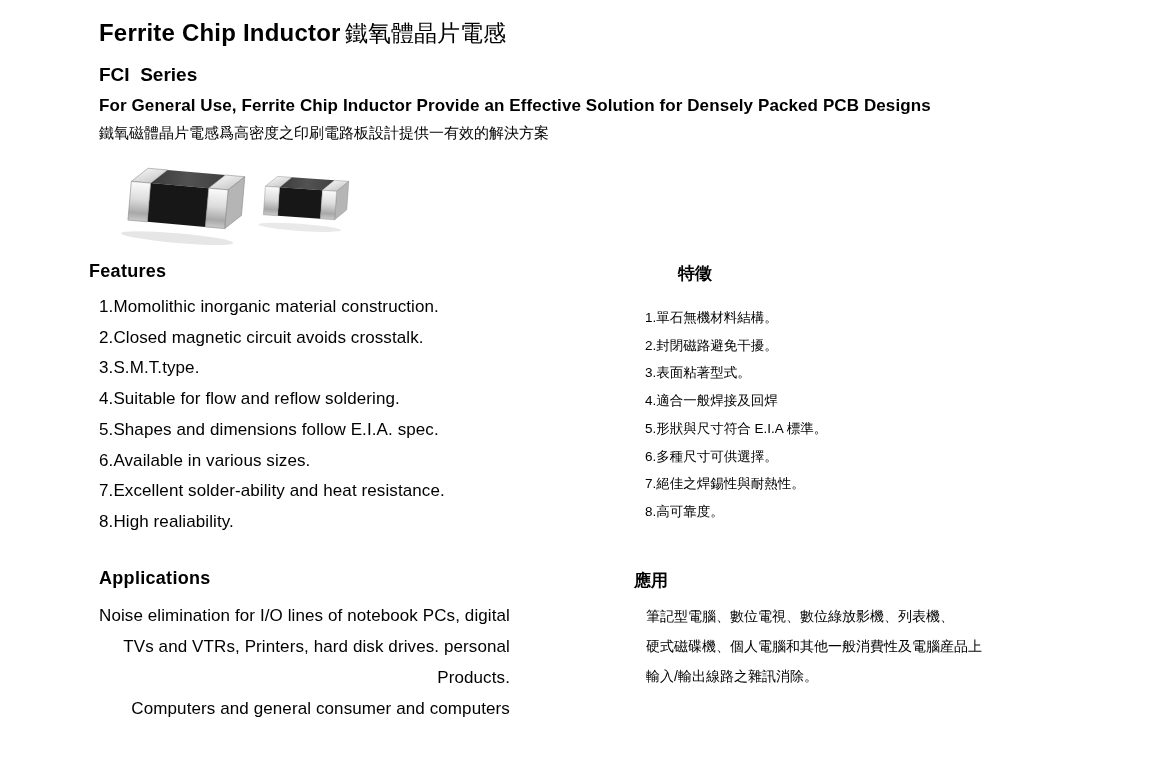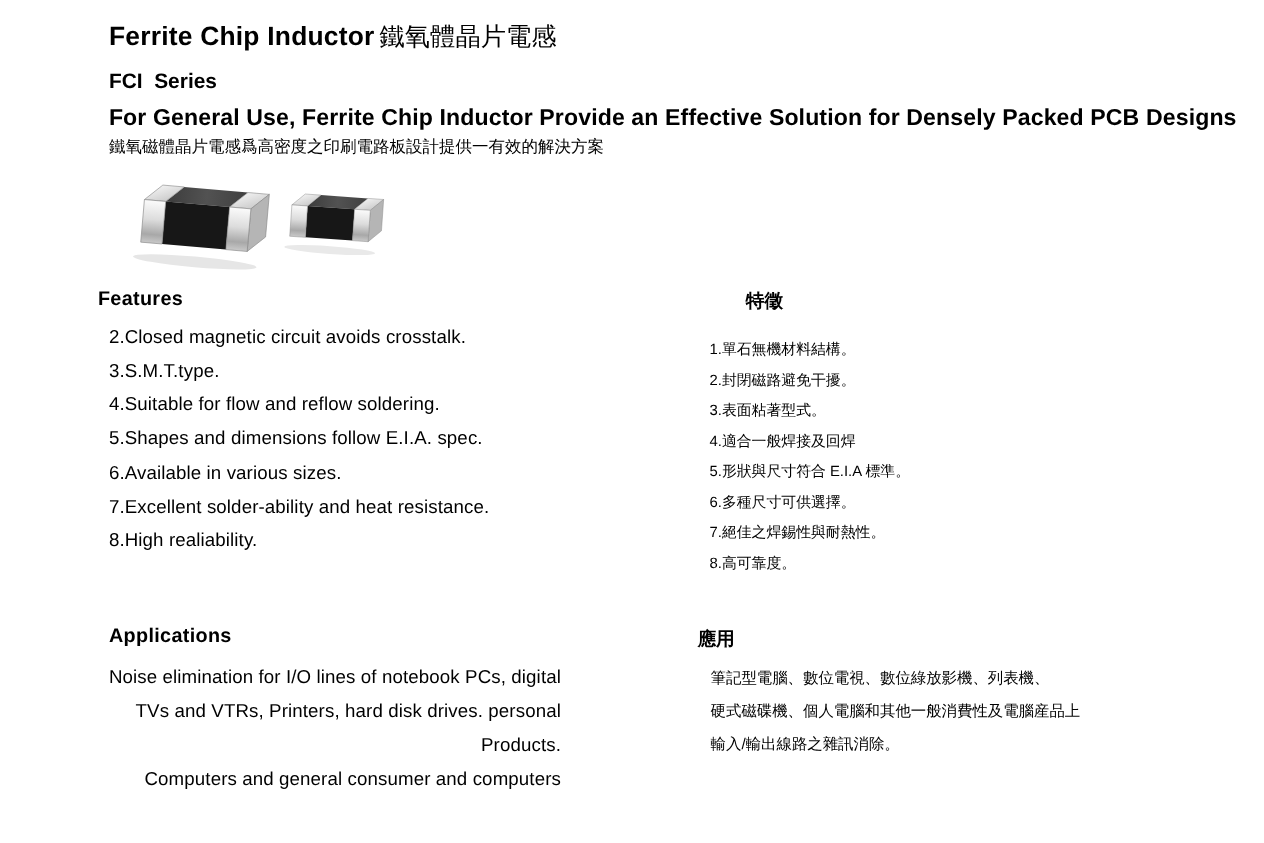--- a/index.html
+++ b/index.html
@@ -8,21 +8,21 @@
     width:1149px;height:766px;
     background:#ffffff;
     overflow:hidden;
     font-family:"Liberation Sans","DejaVu Sans",sans-serif;
     color:#000000;
   }
   .abs{position:absolute;}
   .title-en{font-size:24px;font-weight:bold;letter-spacing:0.2px;}
   .title-zh{font-size:23px;font-weight:normal;}
   .series{font-size:19px;font-weight:bold;white-space:pre;}
-  .tagline-en{font-size:21px;font-weight:bold;letter-spacing:0.1px;}
+  .tagline-en{font-size:17px;font-weight:bold;letter-spacing:0.1px;}
   .tagline-zh{font-size:15px;font-weight:normal;}
   .sec-heading-en{font-size:18px;font-weight:bold;letter-spacing:0.3px;}
   .sec-heading-zh{font-size:17px;font-weight:bold;}
   .feat-list-en{font-size:17px;line-height:30.7px;letter-spacing:0.1px;}
   .feat-list-zh{font-size:13.5px;line-height:27.7px;}
   .app-lines-en{font-size:17px;line-height:31px;letter-spacing:0.1px;}
   .app-lines-zh{font-size:14px;line-height:30px;}
   .line{white-space:pre;}
   .chip-wrap{transform-origin:center center;}
   .chip-large{transform:rotate(5deg);}
@@ -84,20 +84,21 @@
       <polygon points="100,22 116,7 136,7 120,22" fill="url(#capTopGradA)" stroke="#909090" stroke-width="0.6"></polygon>
       <polygon points="120,22 136,7 136,47 120,62" fill="#b5b5b5" stroke="#8a8a8a" stroke-width="0.6"></polygon>
       <polygon points="40,22 100,22 100,62 40,62" fill="#171717"></polygon>
       <polygon points="20,22 40,22 40,62 20,62" fill="url(#capGradA)" stroke="#8a8a8a" stroke-width="0.6"></polygon>
       <polygon points="100,22 120,22 120,62 100,62" fill="url(#capGradA)" stroke="#8a8a8a" stroke-width="0.6"></polygon>
     </svg>
   </div>
 
   <div class="abs sec-heading-en" style="left:89px;top:261px;">Features</div>
   <div class="abs feat-list-en" style="left:99px;top:292px;">
+      <div class="line">1.Momolithic inorganic material construction.</div>
       <div class="line">2.Closed magnetic circuit avoids crosstalk.</div>
       <div class="line">3.S.M.T.type.</div>
       <div class="line">4.Suitable for flow and reflow soldering.</div>
       <div class="line">5.Shapes and dimensions follow E.I.A. spec.</div>
       <div class="line">6.Available in various sizes.</div>
       <div class="line">7.Excellent solder-ability and heat resistance.</div>
       <div class="line">8.High realiability.</div>
     </div>
 
   <div class="abs sec-heading-zh" style="left:634px;top:262px;margin-left:44px;">特徵</div>

